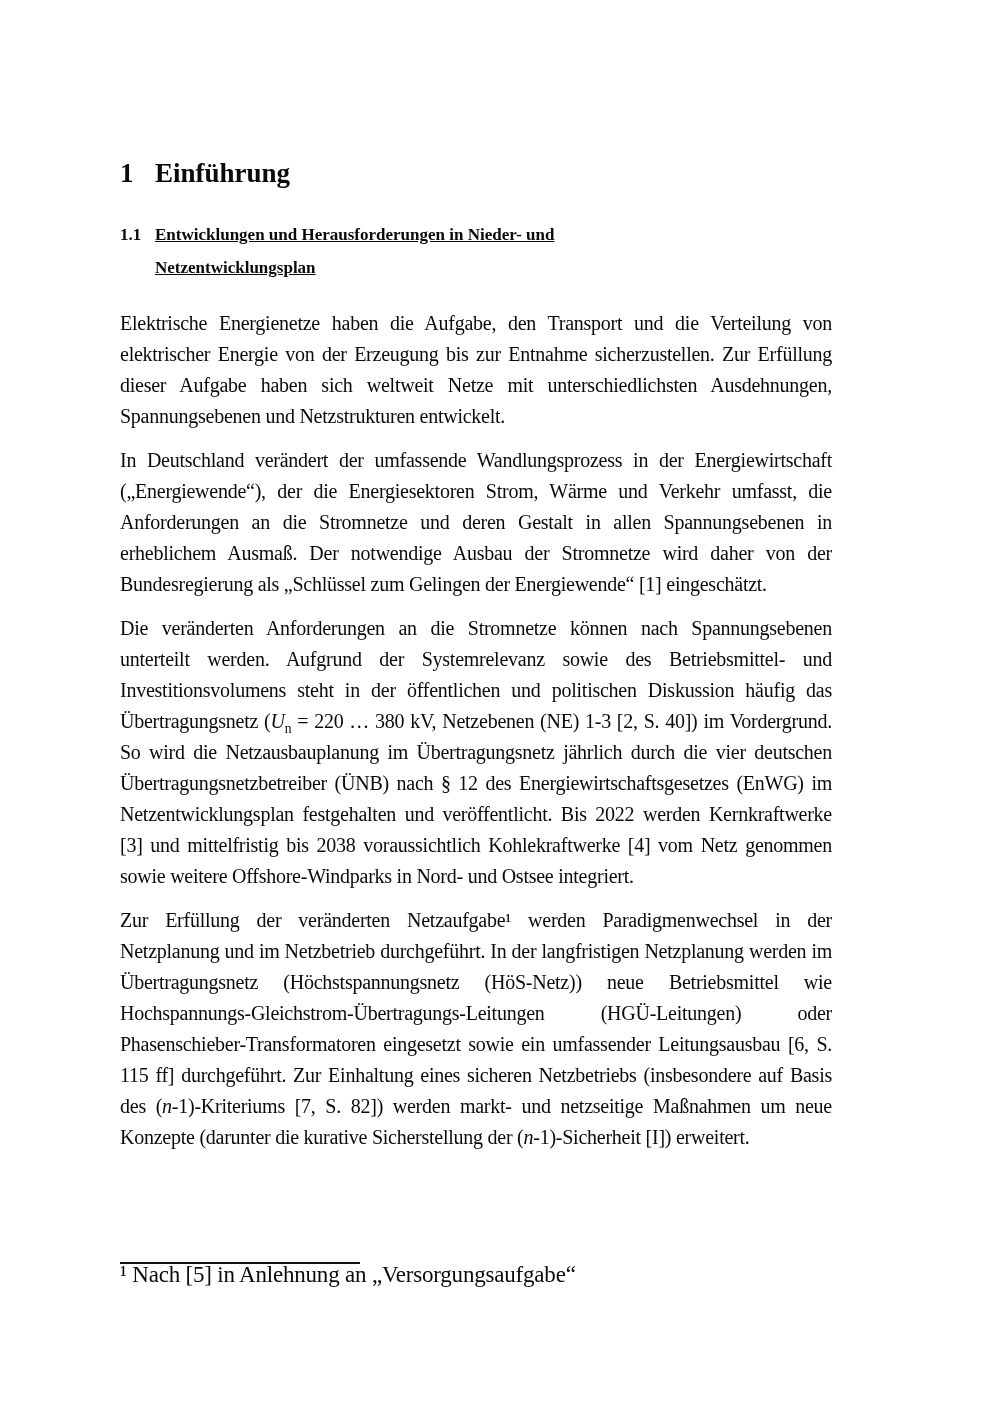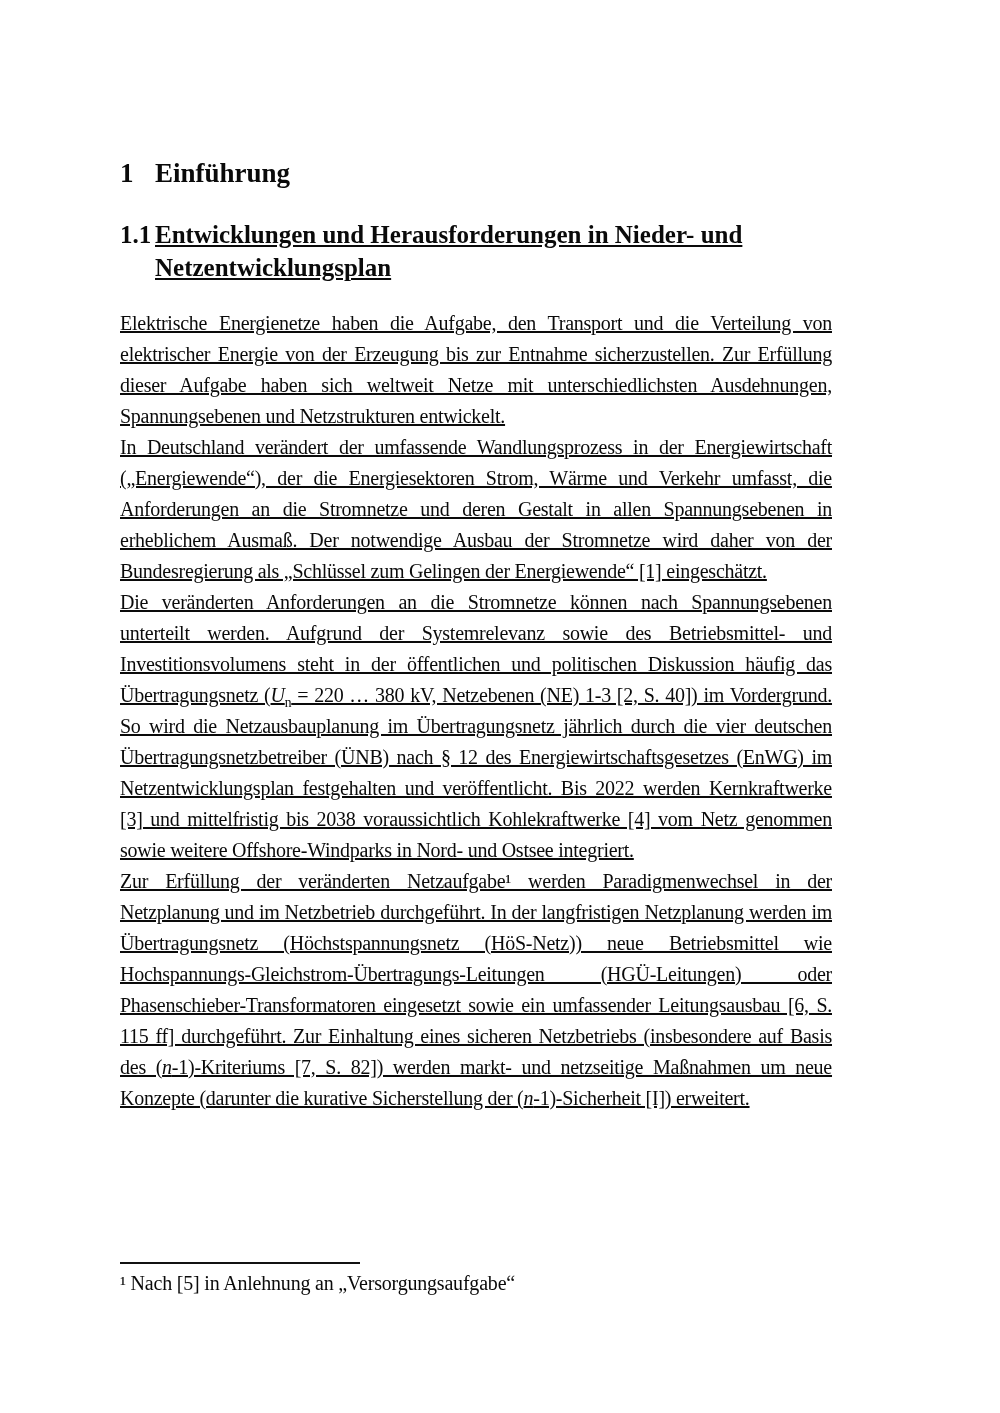--- a/index.html
+++ b/index.html
@@ -28,51 +28,51 @@
     font-size: 27px;
     line-height: 34px;
     font-weight: bold;
     display: flex;
   }
   .chapter-heading .h-num { width: 35px; flex: none; }
 
   .section-heading {
     margin-top: 28px;
     margin-bottom: 24px;
-    font-size: 25px;
+    font-size: 17px;
     line-height: 33px;
     font-weight: bold;
     display: flex;
   }
   .section-heading .h-num { width: 35px; flex: none; }
   .h-line { display: block; text-decoration: underline; }
 
   .body-para {
+    margin-top: 13px;
     font-size: 20px;
     line-height: 31px;
     text-align: justify;
     letter-spacing: -0.25px;
-    text-decoration: underline;
   }
   .body-para i { font-style: italic; }
   .body-para sub { font-size: 68%; line-height: 0; }
 
   .footnote-area {
     position: absolute;
     left: 120px;
     top: 1262px;
     width: 712px;
   }
   .footnote-rule {
     width: 240px;
     border-top: 2px solid #111111;
   }
   .footnote {
-    margin-top: 8px;
-    font-size: 20px;
+    margin-top: 0;
+    font-size: 23px;
     line-height: 22px;
     letter-spacing: -0.2px;
   }
 </style>
 </head>
 <body>
 
 <div class="page">
   <main class="content">
 

